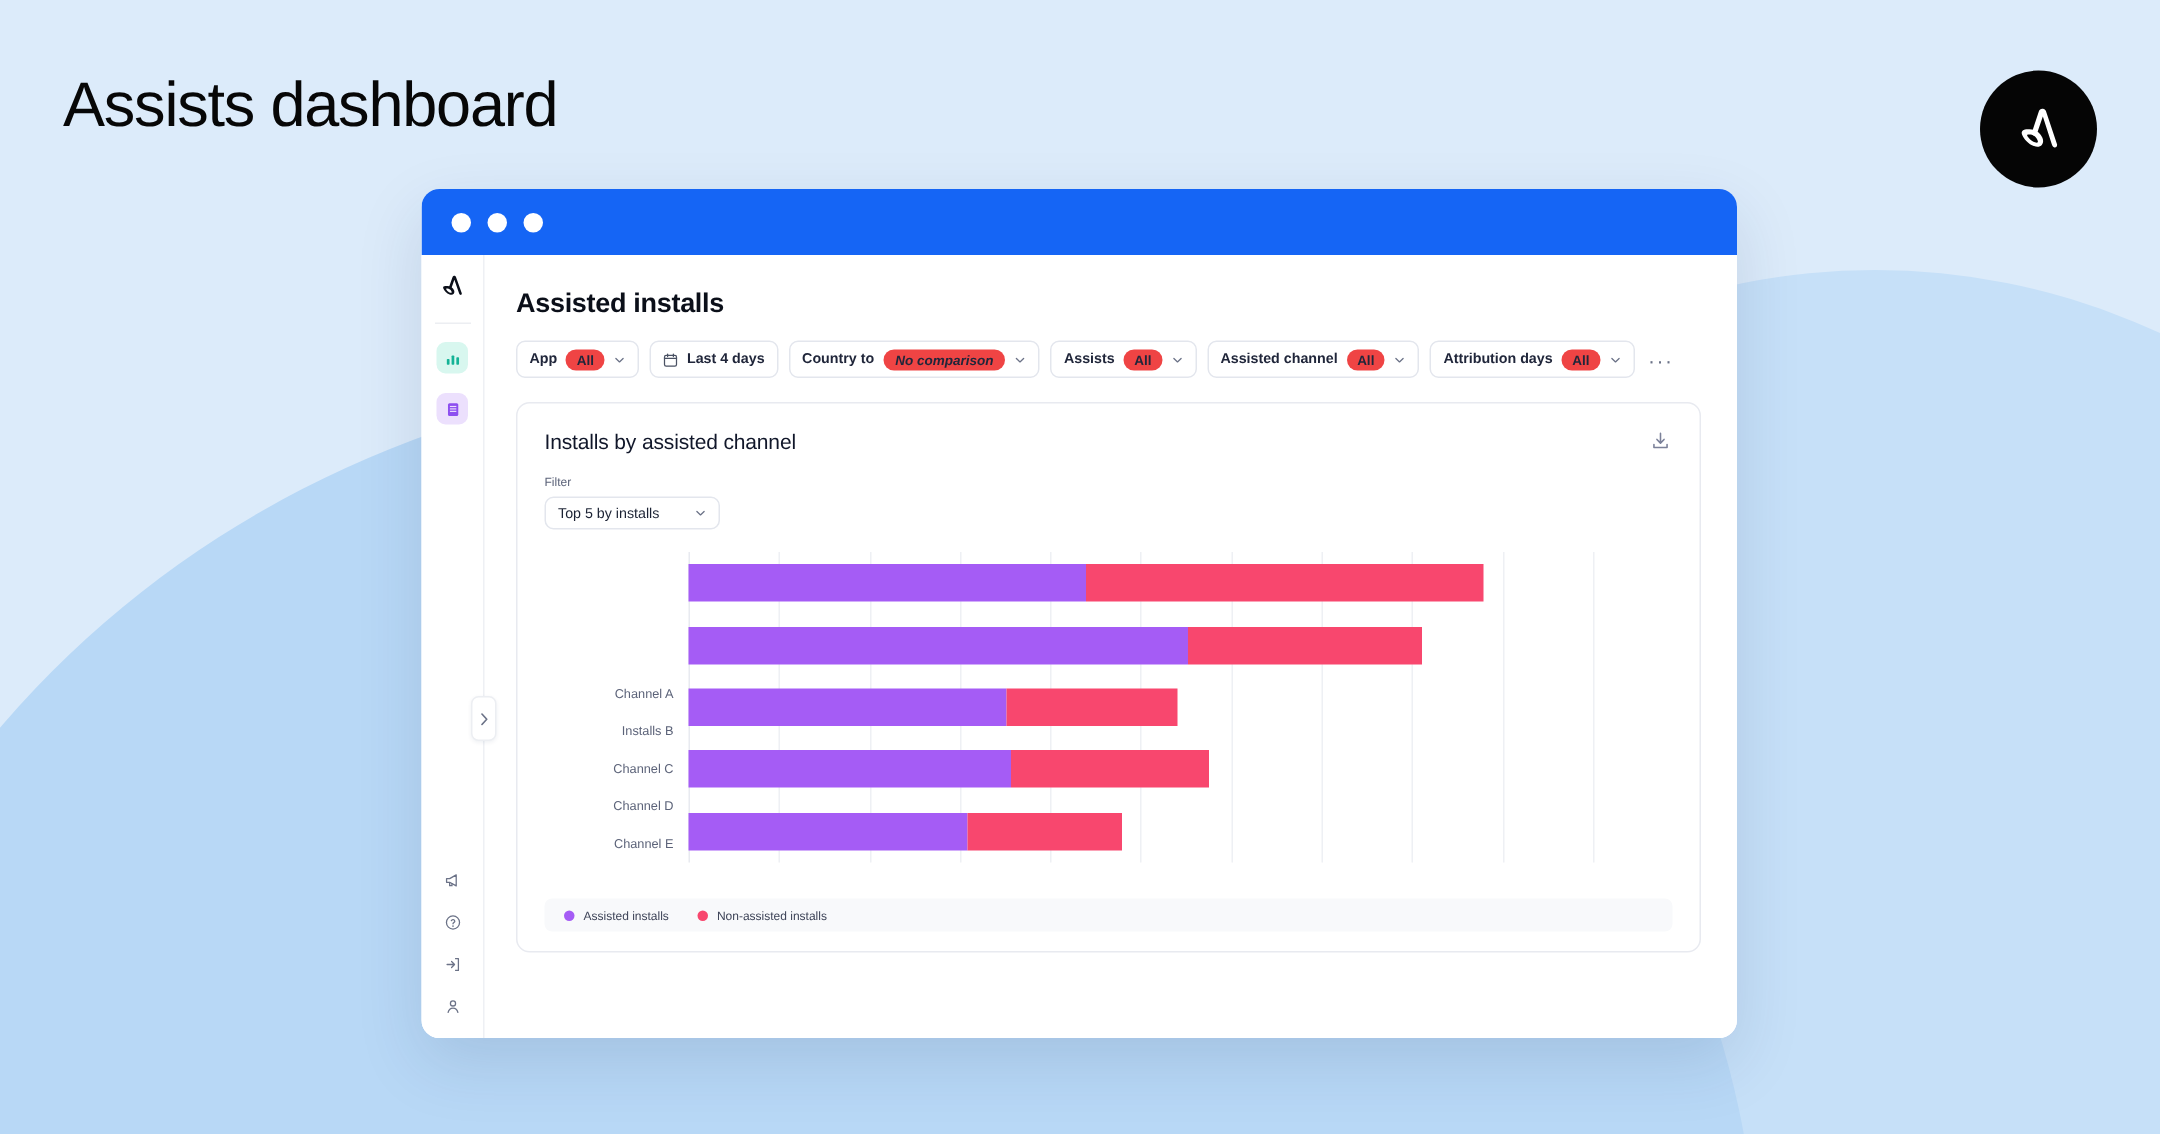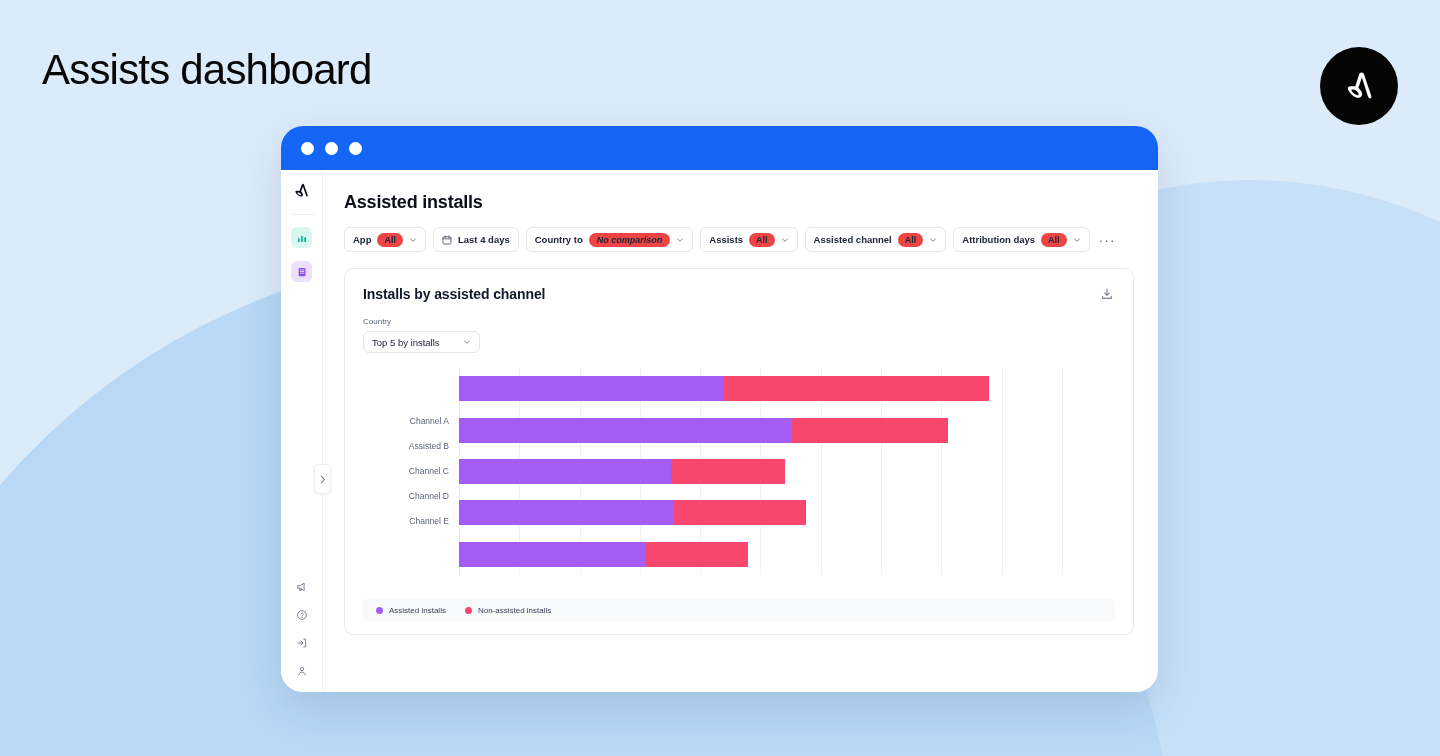--- a/index.html
+++ b/index.html
@@ -49,21 +49,21 @@
     border-radius: 50%;
     background: #050505;
     display: flex; align-items: center; justify-content: center;
   }
 
   
   .window {
     position: absolute;
     left: 281px; top: 126px;
     width: 877px; height: 566px;
-    border-radius: 22px;
+    border-radius: 12px;
     background: #ffffff;
     box-shadow: 0 16px 44px rgba(20,50,90,0.13);
     overflow: hidden;
   }
   .titlebar {
     height: 44px;
     background: #1565f5;
     display: flex; align-items: center;
     padding-left: 20px;
     gap: 11px;
@@ -153,21 +153,21 @@
   
   .card {
     border: 1px solid #e8eaf0;
     border-radius: 9px;
     background: #fff;
     height: 367px;
     padding: 17px 18px 0 18px;
     position: relative;
   }
   .card-head { display: flex; align-items: flex-start; justify-content: space-between; }
-  .card-title { font-size: 14px; font-weight: 700; color: #11172a; letter-spacing: -0.1px; }
+  .card-title { font-size: 14px; font-weight: 400; color: #11172a; letter-spacing: -0.1px; }
   .dl-btn { width: 16px; height: 16px; display:flex; align-items:center; justify-content:center;}
 
   .filter-label { font-size: 8px; color: #5c6379; margin-top: 15px; margin-bottom: 5px; }
   .select {
     width: 117px; height: 22px;
     border: 1px solid #e3e6ed; border-radius: 6px;
     display: flex; align-items: center; justify-content: space-between;
     padding: 0 8px;
     font-size: 9.5px; color: #1b2233;
     background: #fff;
@@ -184,21 +184,21 @@
   .axis-line-l { position:absolute; left:0; top:0; bottom:0; width:1px; background:#e8eaf0; }
 
   .rows { position: absolute; inset: 0; display: flex; flex-direction: column; justify-content: space-around; }
   .row { height: 25px; position: relative; }
   .seg { position: absolute; top: 0; height: 100%; }
   .seg-a { background: #a55cf5; }
   .seg-b { background: #f8476e; }
 
   .cat-labels {
     position: absolute; left: 0; top: 0; width: 92px; height: 207px;
-    display: flex; flex-direction: column; justify-content: center;
+    display: flex; flex-direction: column; justify-content: flex-end;
     text-align: right;
   }
   .cat {
     height: 25px; line-height: 25px;
     font-size: 8.5px; color: #5c6379; padding-right: 6px;
   }
 
   .xaxis {
     position: absolute; left: 96px; right: 17px; top: 208px; height: 18px;
   }
@@ -371,32 +371,32 @@
         <div class="card-head">
           <div class="card-title">Installs by assisted channel</div>
           <div class="dl-btn">
             <svg width="14" height="14" viewBox="0 0 16 16">
               <path d="M8 2.2 v7.1 M5.3 6.8 L8 9.6 L10.7 6.8" fill="none" stroke="#7b8199" stroke-width="1.2" stroke-linecap="round" stroke-linejoin="round"></path>
               <path d="M3 10.6 v2.4 h10 v-2.4" fill="none" stroke="#7b8199" stroke-width="1.2" stroke-linecap="round" stroke-linejoin="round"></path>
             </svg>
           </div>
         </div>
 
-        <div class="filter-label">Country</div>
+        <div class="filter-label">Filter</div>
         <div class="select">
           <span>Top 5 by installs</span>
           <svg class="chev" viewBox="0 0 10 10">
               <path d="M2 3.8 L5 6.6 L8 3.8" fill="none" stroke="#6b7287" stroke-width="1.1" stroke-linecap="round" stroke-linejoin="round"></path>
             </svg>
         </div>
 
         <div class="chart-wrap">
           <div class="cat-labels" id="cat-labels">
               <div class="cat">Channel A</div>
-              <div class="cat">Assisted B</div>
+              <div class="cat">Installs B</div>
               <div class="cat">Channel C</div>
               <div class="cat">Channel D</div>
               <div class="cat">Channel E</div>
             </div>
           <div class="plot">
             <div class="axis-line-l"></div>
             <div class="gridlines" id="gridlines">
                 <div class="gline" style="left: 9.43396%;"></div>
                 <div class="gline" style="left: 18.8679%;"></div>
                 <div class="gline" style="left: 28.3019%;"></div>

